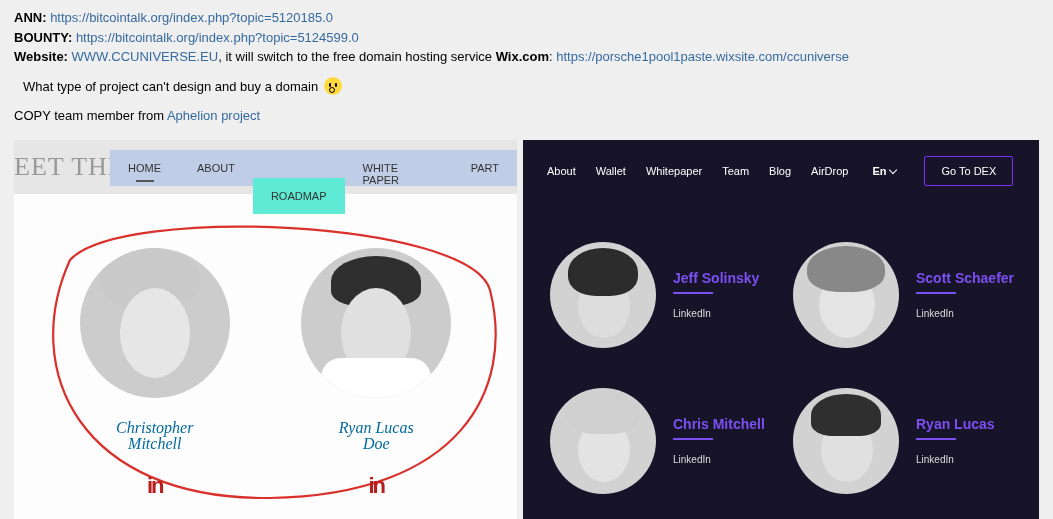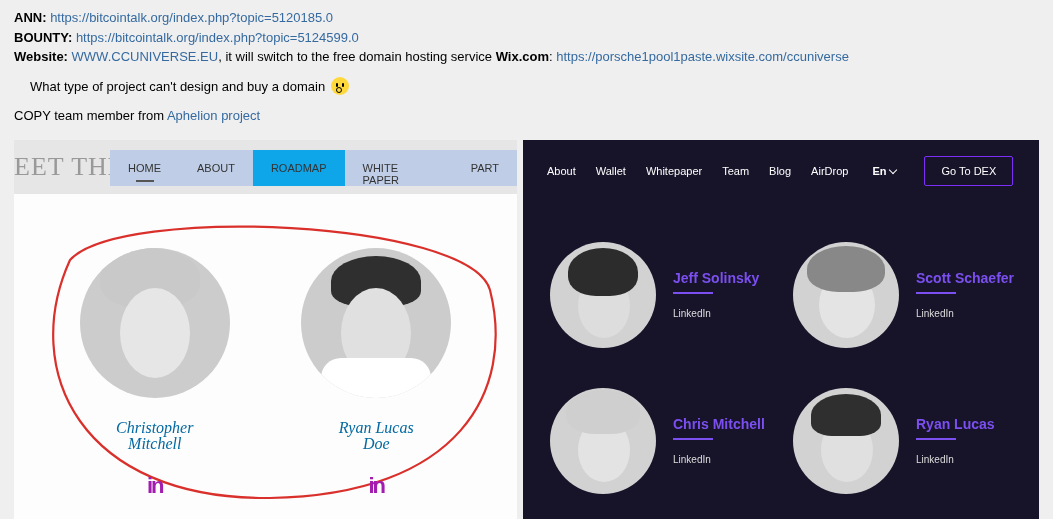--- a/index.html
+++ b/index.html
@@ -7,21 +7,21 @@
     font-family: Verdana, Arial, sans-serif;
     font-size: 13px;
     color: #000;
     background: #EFEFEF;
     width: 1053px;
     padding: 8px 14px;
   }
   a { color: #356AA0; text-decoration: none; }
   .top-block { margin-bottom: 14px; line-height: 1.5; }
   .top-block b { font-weight: bold; }
-  .line2 { margin: 10px 16px; display: flex; }
+  .line2 { margin: 10px 9px; display: flex; }
   .emoji {
     display:inline-block; width:18px; height:18px; margin-left:6px;
     background:#FFD93B; border-radius:50%; position:relative;
   }
   .emoji::before, .emoji::after {
     content:""; position:absolute; width:2px; height:4px; background:#000;
     top:6px; border-radius:1px;
   }
   .emoji::before { left:5px; }
   .emoji::after  { right:5px; }
@@ -63,21 +63,22 @@
     background:#BFCEE6;
   }
   .left .nav .item {
     font-size: 11px;
     color:#333;
     padding: 12px 18px 0 18px;
     height:36px;
     position:relative;
   }
   .left .nav .item.active {
-    background:#0ea5e9;
+    background:#5eead4;
+    margin-top:28px;
   }
   .left .nav .item .ul {
     position:absolute; bottom:4px; left:50%; transform:translateX(-50%);
     width:18px; height:2px; background:#555;
   }
 
   .left .circle-red {
     position:absolute;
     left: 26px; top: 80px;
     width: 466px; height: 290px;
@@ -97,21 +98,21 @@
     font-family: Georgia, 'Times New Roman', serif;
     font-style: italic;
     font-size: 16px;
     color:#0369a1;
     line-height:1.05;
   }
   .left .member .li {
     margin-top:20px;
     font-family: Arial, sans-serif;
     font-weight:bold; font-size:22px;
-    color:#a21caf; letter-spacing:-2px;
+    color:#b91c1c; letter-spacing:-2px;
   }
 
   
   .face { position:absolute; inset:0; }
   .face .skin { position:absolute; background:#d9d9d9; }
   .face .hair { position:absolute; background:#555; }
 
   
   .av1 { background: linear-gradient(#3a3a3a,#202020); }
   .av1 .hair { width:100px; height:60px; border-radius:50% 50% 40% 40%; left:20px; top:0; background:#c9c9c9;}

